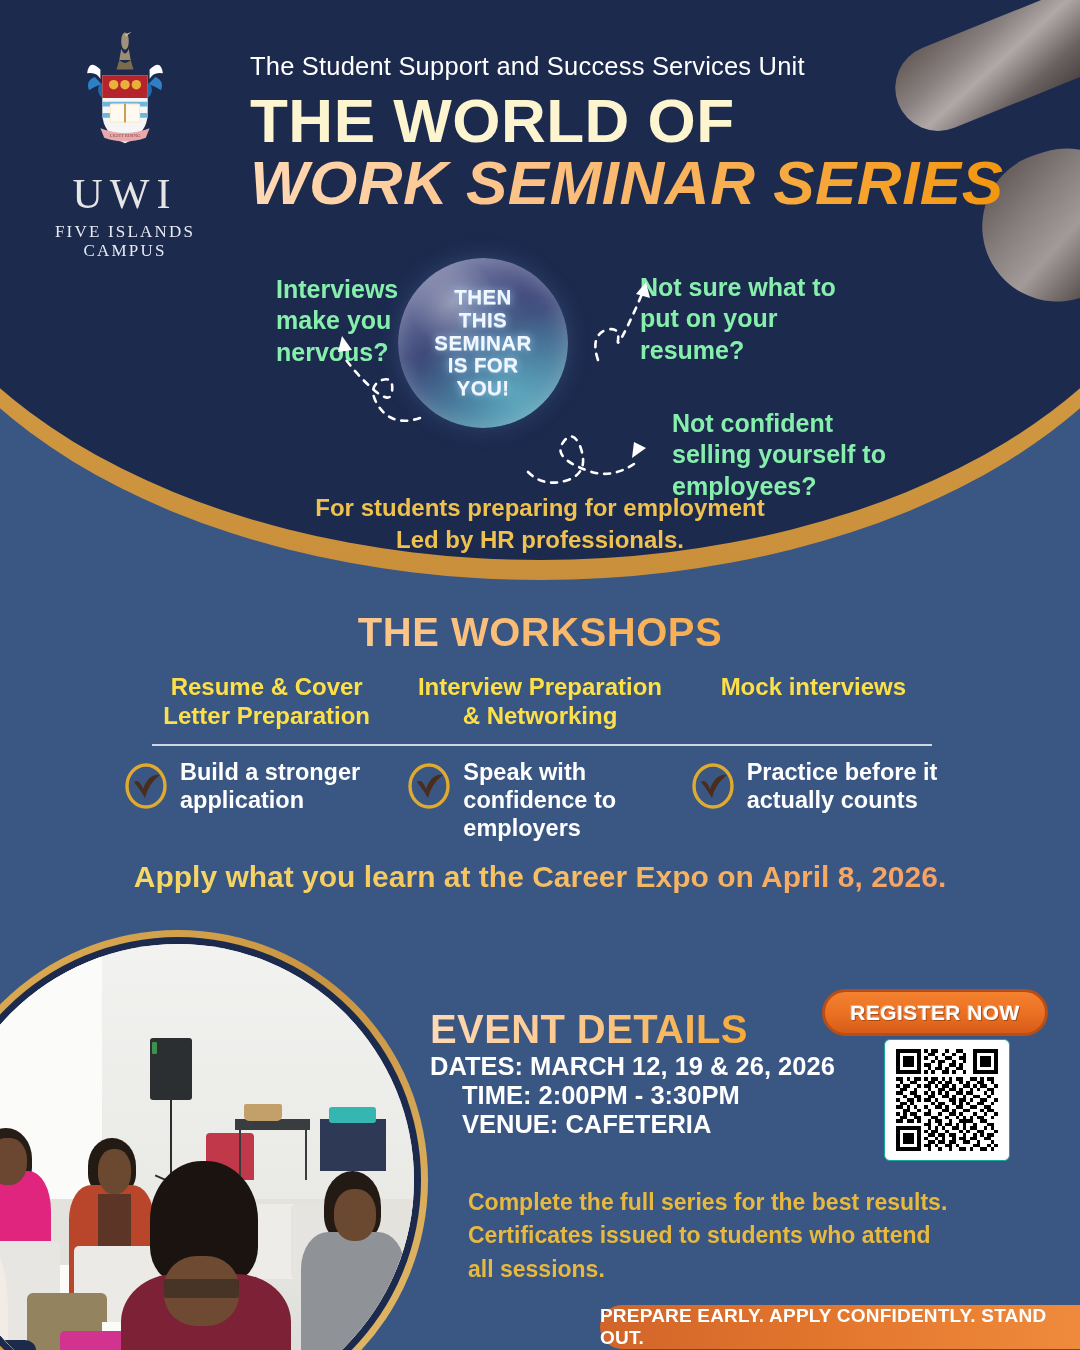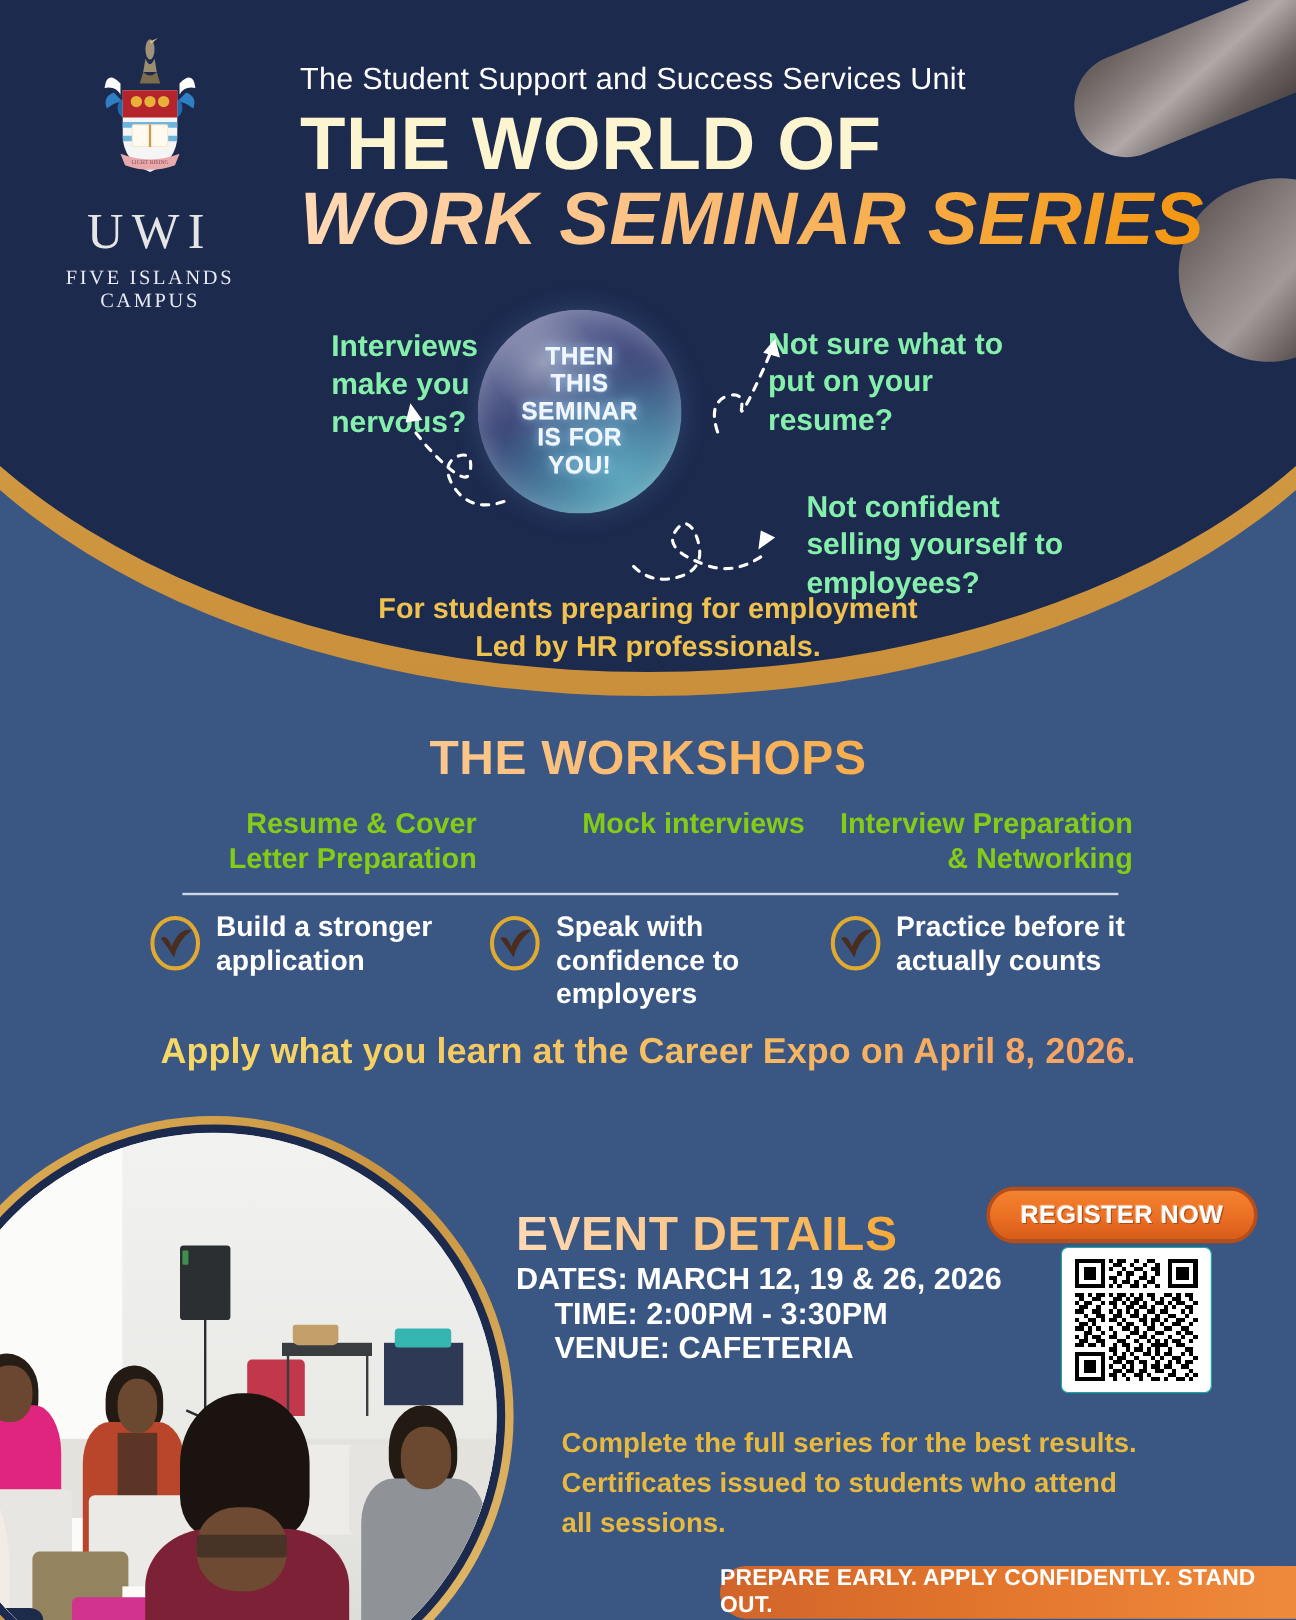--- a/index.html
+++ b/index.html
@@ -150,22 +150,22 @@
     background: linear-gradient(90deg,#ffd9b5 0%, #fbc385 40%, #f6a63a 75%, #f2940f 100%);
     -webkit-background-clip: text; background-clip: text;
     -webkit-text-fill-color: transparent; color: transparent;
   }
   .ws-grid {
     position: absolute; left: 130px; top: 672px;
     width: 820px; z-index: 7;
     display: grid; grid-template-columns: 1fr 1fr 1fr;
   }
   .ws-title {
-    color: #84cc16; font-size: 24px; font-weight: bold;
-    text-align: right; line-height: 1.22; padding: 0 6px;
+    color: #fde047; font-size: 24px; font-weight: bold;
+    text-align: center; line-height: 1.22; padding: 0 6px;
   }
   .ws-divider {
     position: absolute; left: 152px; top: 744px;
     width: 780px; height: 2px; background: #cfd6e4; z-index: 7;
   }
   .ws-benefits {
     position: absolute; left: 122px; top: 758px;
     width: 850px; z-index: 7;
     display: grid; grid-template-columns: 1fr 1fr 1fr;
   }
@@ -366,22 +366,22 @@
 
   <div class="audience">
     <div>For students preparing for employment</div>
     <div>Led by HR professionals.</div>
   </div>
 
   <div class="workshops-head">THE WORKSHOPS</div>
 
   <div class="ws-grid">
     <div class="ws-title">Resume &amp; Cover Letter Preparation</div>
+    <div class="ws-title">Interview Preparation &amp; Networking</div>
     <div class="ws-title">Mock interviews</div>
-    <div class="ws-title">Interview Preparation &amp; Networking</div>
   </div>
 
   <div class="ws-divider"></div>
 
   <div class="ws-benefits">
     <div class="benefit">
       <svg class="check-icon" viewBox="0 0 48 48">
         <ellipse cx="24" cy="24" rx="19" ry="21" fill="none" stroke="#e0a92f" stroke-width="3.4"></ellipse>
         <path d="M12 20 q5 -4 9 7 q6 -16 17 -14 q-12 9 -15 23 q-6 -10 -11 -16 z" fill="#4a2d1c"></path>
       </svg>

